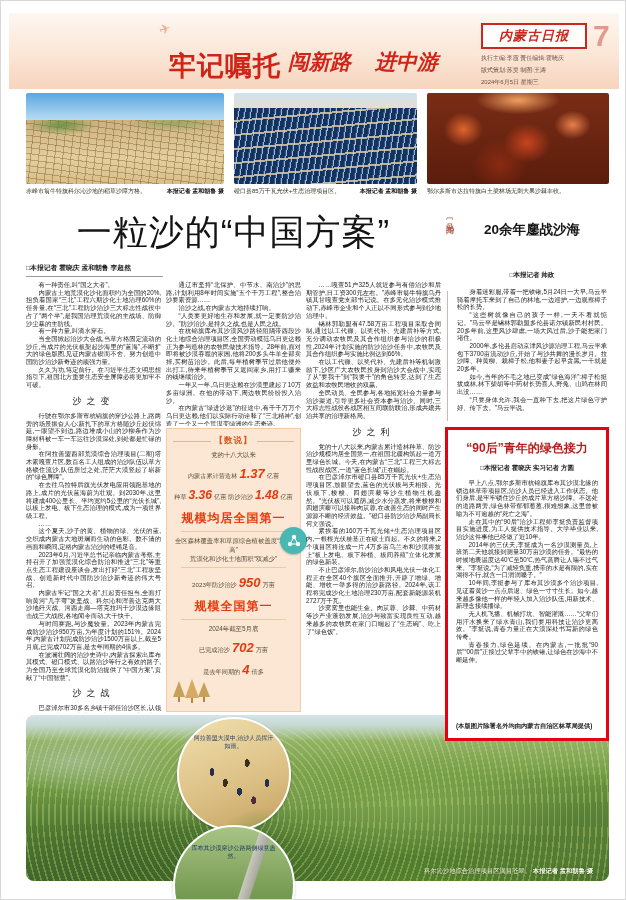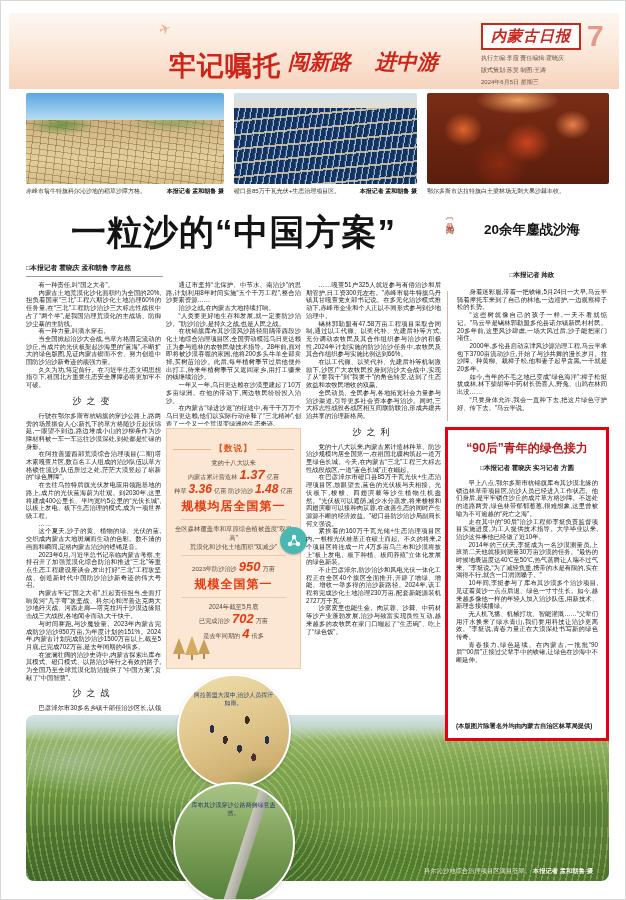--- a/index.html
+++ b/index.html
@@ -14,22 +14,22 @@
              linear-gradient(0deg,#f0b astray,rgba(0,0,0,0));
            -webkit-mask:linear-gradient(0deg,#000 0,rgba(0,0,0,0) 90%);
            mask:linear-gradient(0deg,#000 0,rgba(0,0,0,0) 90%);}
   .plane{position:absolute;left:150px;top:8px;color:#e8a078;font-size:14px;transform:rotate(-18deg);opacity:.8;}
   .slogan{position:absolute;left:160px;top:22px;display:flex;align-items:flex-start;gap:7px;color:#cf2418;white-space:nowrap;margin-top:13px;}
   .slogan .s-block{font-size:27px;font-weight:900;letter-spacing:1px;}
   .slogan .s-script{font-size:21px;font-weight:900;font-style:italic;font-family:"Liberation Serif",serif;letter-spacing:0;}
   .slogan .gap{width:10px;}
   .mast{position:absolute;right:10px;top:8px;width:128px;}
   .mast-row{display:flex;align-items:center;gap:6px;}
-  .mast-logo{font-family:"Liberation Serif",serif;font-style:italic;font-weight:900;font-size:15px;color:#c8281e;
-             border:2px solid #c8281e;background:rgba(255,255,255,.85);padding:2px 8px;letter-spacing:1px;white-space:nowrap;}
+  .mast-logo{font-family:"Liberation Serif",serif;font-style:italic;font-weight:900;font-size:13px;color:#c8281e;
+             border:2px solid #c8281e;background:rgba(255,255,255,.85);padding:2px 16px;letter-spacing:1px;white-space:nowrap;}
   .mast-page{font-size:30px;font-weight:700;color:#e29a8c;line-height:30px;}
   .mast-info{margin-top:3px;font-size:6px;line-height:9px;color:#6b5048;white-space:nowrap;}
   
   .photo{position:absolute;top:92px;height:91px;border-radius:2px;overflow:hidden;}
   .ph1{left:25px;width:198px;}
   .ph2{left:233px;width:183px;}
   .ph3{left:426px;width:182px;}
   .p1-sky{height:30%;background:linear-gradient(180deg,#5aa7e0,#b8dcf2);}
   .p1-sand{height:70%;background:
       radial-gradient(50px 14px at 18% 8%,rgba(96,140,60,.85),rgba(96,140,60,0) 70%),
@@ -47,38 +47,38 @@
       radial-gradient(28px 22px at 80% 35%,#e8804a,rgba(232,128,74,0) 65%),
       radial-gradient(40px 36px at 40% 78%,#8a2a12,rgba(138,42,18,0) 70%),
       radial-gradient(60px 20px at 50% 8%,#f0a060,rgba(240,160,96,0) 70%),
       linear-gradient(180deg,#7a2d16,#5a1d0c);}
   .caption-row{position:absolute;top:186px;display:flex;justify-content:space-between;
                font-size:6px;line-height:8px;color:#332;}
   .caption-row b{font-weight:bold;color:#111;}
   .cr1{left:25px;width:198px;} .cr2{left:233px;width:183px;} .cr3{left:426px;width:182px;}
   
   .main-title{position:absolute;left:25px;top:208px;width:415px;text-align:center;
-              font-size:35px;font-weight:700;color:#141414;letter-spacing:1px;}
+              font-size:35px;font-weight:400;color:#141414;letter-spacing:1px;}
   .main-byline{position:absolute;left:25px;top:262px;width:137px;font-size:6.8px;font-weight:bold;color:#222;
                border-bottom:1px solid #9a9a9a;padding-bottom:3px;white-space:nowrap;}
   .col{position:absolute;top:280px;width:135px;z-index:2;}
   .c1{left:25px;height:432px;overflow:hidden;}
   .c2{left:165px;}
   .c3{left:305px;height:432px;overflow:hidden;}
   .bodytext p{font-size:6.3px;line-height:7.7px;text-align:justify;text-indent:2em;margin:0;color:#1c1c1c;}
   .sec-head{font-size:9px;font-weight:400;text-align:center;letter-spacing:5px;color:#141414;margin:6px 0 4px;}
   .c2-text{height:145px;overflow:hidden;}
   
   .infographic{position:relative;margin-top:2px;width:100%;box-sizing:border-box;background:#fbe7d4;
-               border:1px solid #f3cca5;padding:14px 6px 26px;text-align:center;}
+               border:1px solid #f3cca5;padding:6px 6px 26px;text-align:center;}
   .info-label-row{display:flex;align-items:center;gap:4px;margin-bottom:3px;}
   .info-label-row .ln{flex:1;height:1px;background:#e8b48c;}
   .info-label{font-size:8.5px;font-weight:900;color:#e0551e;letter-spacing:1px;}
   .info-line{font-size:6.4px;color:#5a4a3a;line-height:9px;}
-  .stat-row{display:flex;justify-content:center;align-items:baseline;gap:2px;flex-wrap:nowrap;margin:1px 0;}
+  .stat-row{display:flex;justify-content:center;align-items:baseline;gap:2px;flex-wrap:nowrap;margin:8px 0;}
   .stat-prefix,.stat-unit{font-size:6.2px;color:#5a4a3a;white-space:nowrap;}
   .stat-value{font-size:13px;font-weight:900;font-style:italic;color:#e8380d;line-height:13px;white-space:nowrap;}
   .stat-value.small{font-size:12px;}
   .info-highlight{font-size:12px;font-weight:900;color:#e8380d;margin:2px 0;letter-spacing:1px;}
   .info-div{height:1px;background:#f0c8a8;margin:4px 8px;}
   .trees{position:absolute;left:5px;bottom:4px;}
   .net-badge{position:absolute;right:-7px;top:98px;width:27px;height:27px;border-radius:50%;
              background:#49b8b2;box-shadow:0 1px 2px rgba(0,0,0,.25);display:flex;align-items:center;justify-content:center;}
   
   .circle{position:relative;border-radius:50%;border:2px solid #fff;box-shadow:0 1px 3px rgba(0,0,0,.2);

